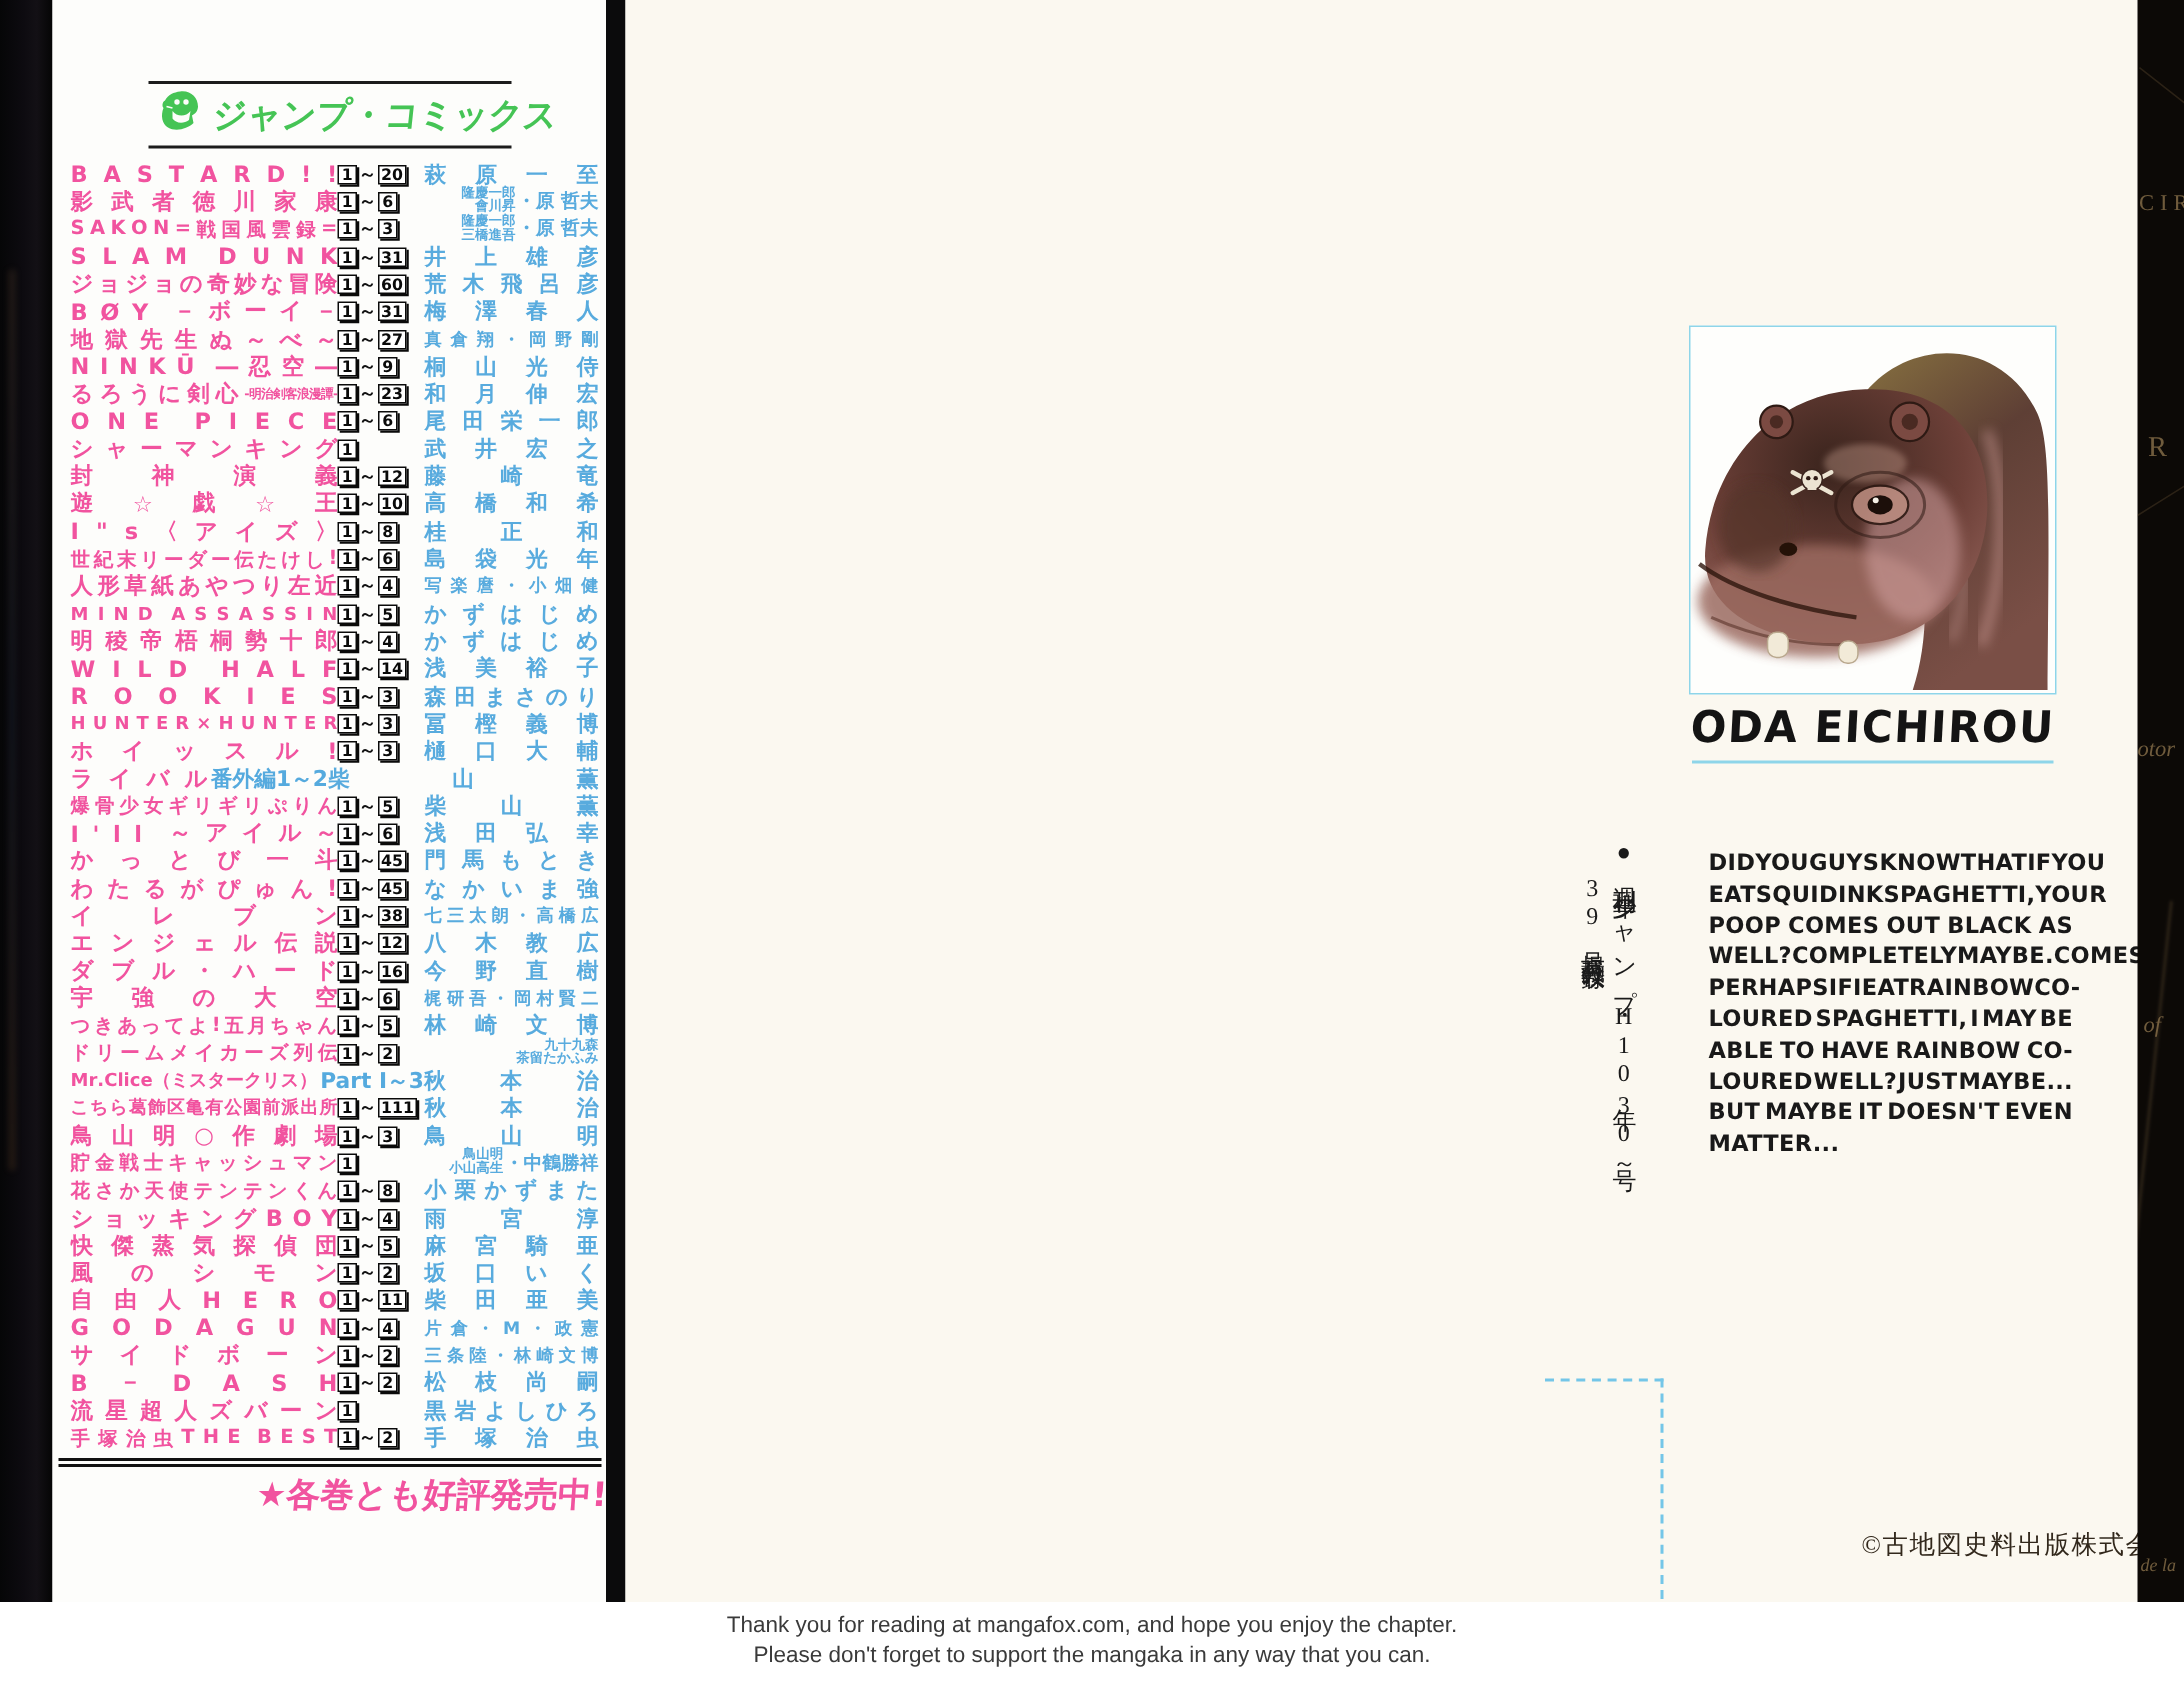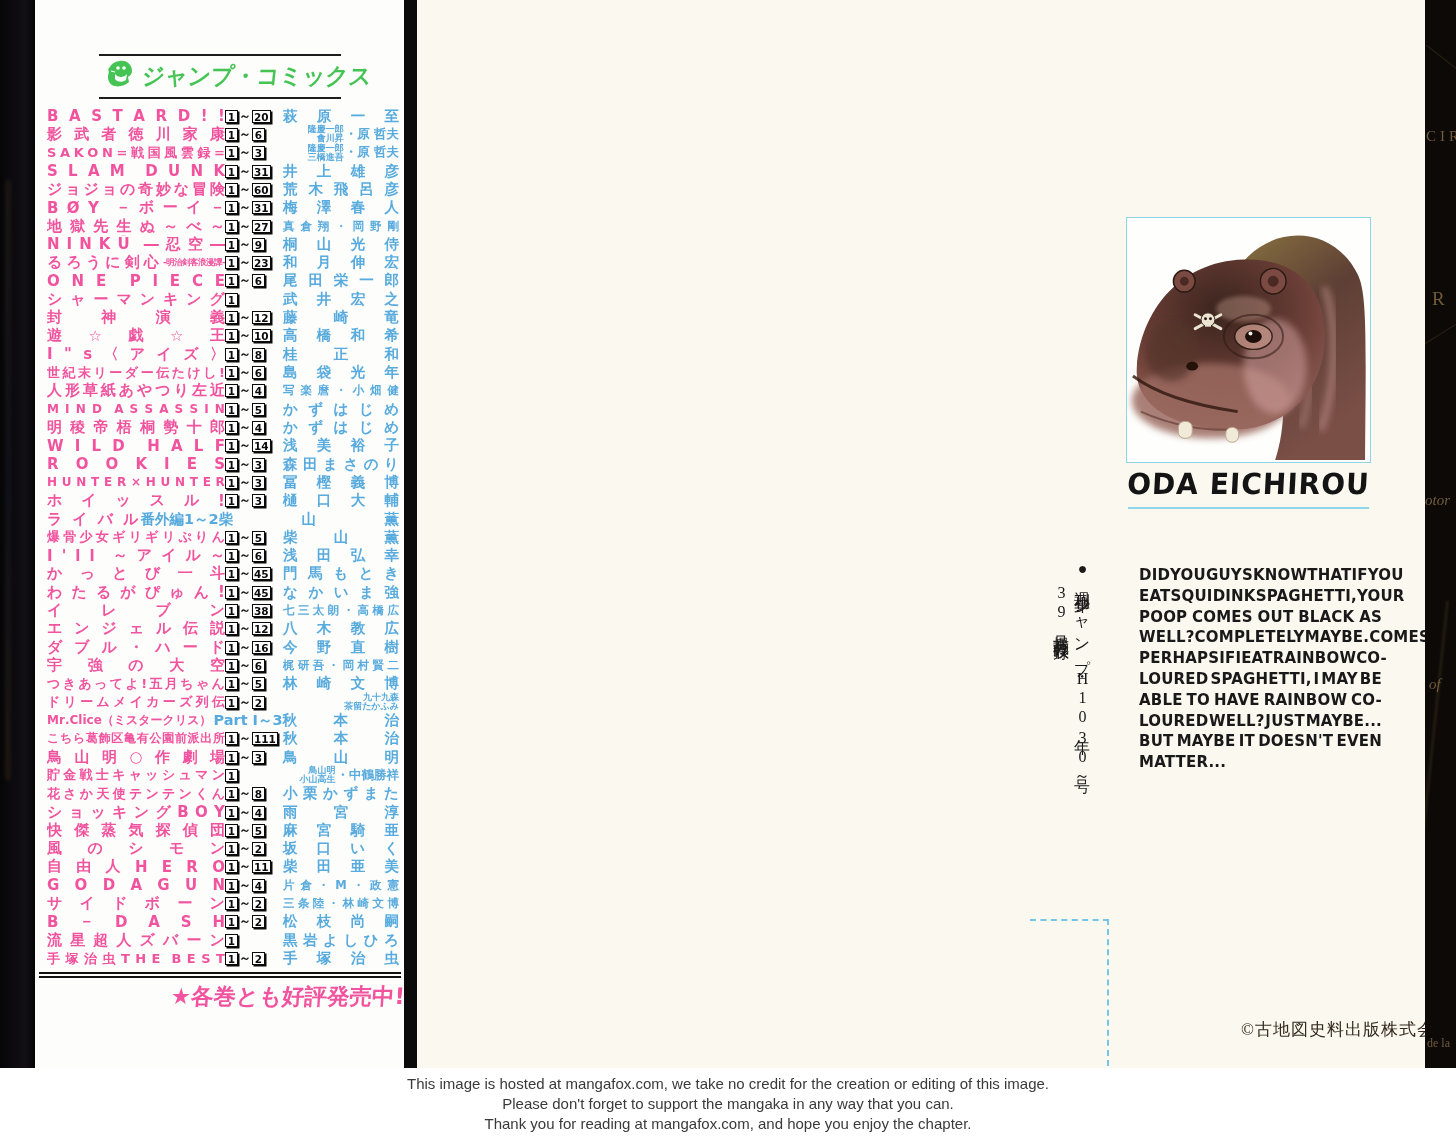--- a/index.html
+++ b/index.html
@@ -13,21 +13,21 @@
   .edge-left:before { content:""; position:absolute; left:6px; top:180px; width:4px; height:600px;
     background:linear-gradient(to bottom, rgba(120,90,60,.25), rgba(60,80,120,.18), rgba(150,100,50,.22));
     filter:blur(2px); }
   .gutter { position:absolute; left:404px; top:0; width:13px; height:1068px; background:#0b0b0c; }
   .edge-right { position:absolute; left:1425px; top:0; width:31px; height:1068px; background:#0c0906; overflow:hidden; }
   .edge-right span { position:absolute; font-family:"Liberation Serif", serif; color:rgba(178,146,96,.6); white-space:nowrap; }
   .spine-l1 { top:128px; left:1px; font-size:15px; letter-spacing:4px; }
   .spine-l2 { top:288px; left:7px; font-size:19px; }
   .spine-l3 { top:492px; left:0; font-size:15px; font-style:italic; color:rgba(150,120,80,.45); }
   .spine-l4 { top:676px; left:4px; font-size:15px; font-style:italic; color:rgba(150,120,80,.4); }
-  .spine-l5 { top:1036px; left:2px; font-size:12px; color:rgba(150,120,80,.4); }
+  .spine-l5 { top:1036px; left:2px; font-size:12px; font-style:italic; color:rgba(150,120,80,.4); }
   .edge-right i { position:absolute; display:block; background:rgba(140,110,70,.25); }
   .spine-line1 { left:-4px; top:60px; width:50px; height:1px; transform:rotate(38deg); }
   .spine-line2 { left:-6px; top:330px; width:54px; height:1px; transform:rotate(-32deg); }
   .spine-line3 { left:8px; top:600px; width:2px; height:260px; transform:rotate(6deg); filter:blur(1px); }
 
   
   .page-left { position:absolute; left:35px; top:0; width:369px; height:1068px; background:#fdfdfb; }
   .logo-rule { position:absolute; left:64px; width:242px; border-top:2px solid #1c1c1c; }
   .rule-top { top:54px; } .rule-bottom { top:97px; }
   .logo-row { position:absolute; left:70px; top:58px; width:240px; height:36px; display:flex; align-items:center; gap:7px; }
@@ -1392,18 +1392,17 @@
     <span class="spine-l2">R</span>
     <span class="spine-l3">otor</span>
     <span class="spine-l4">of</span>
     <span class="spine-l5">de la</span>
     <i class="spine-line1"></i>
     <i class="spine-line2"></i>
     <i class="spine-line3"></i>
   </div>
 
   <div class="site-footer">
-    <div>This image is hosted at mangafox.com, we take no credit for the creation or editing of this image.</div>
+    <div>Thank you for reading at mangafox.com, and hope you enjoy the chapter.</div>
     <div>Please don't forget to support the mangaka in any way that you can.</div>
-    <div>Thank you for reading at mangafox.com, and hope you enjoy the chapter.</div>
   </div>
 
 </div>
 
 </body></html>

